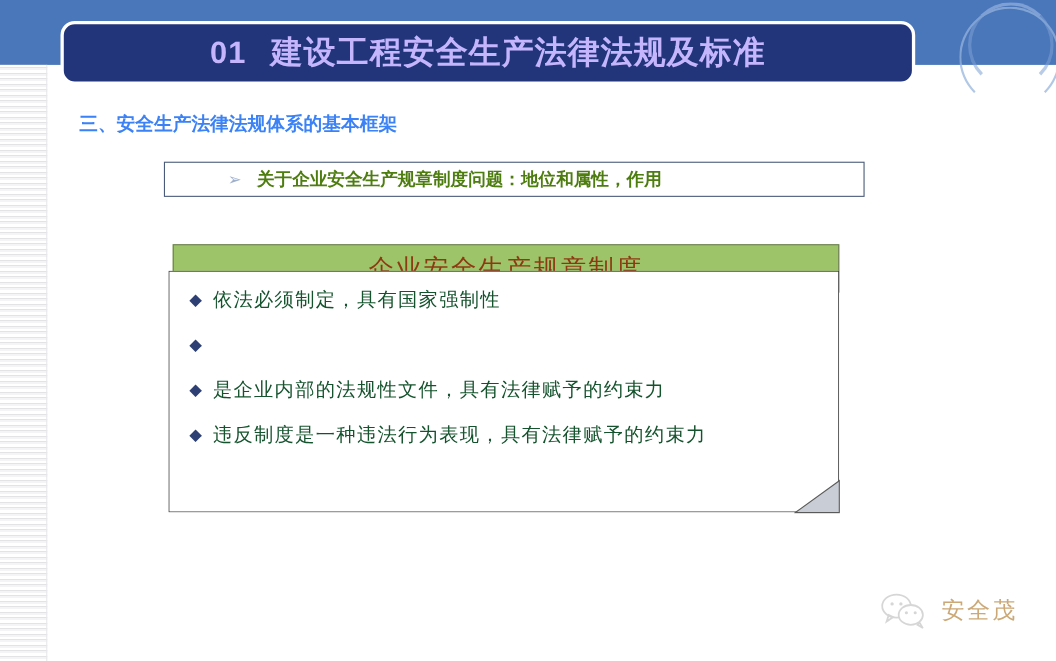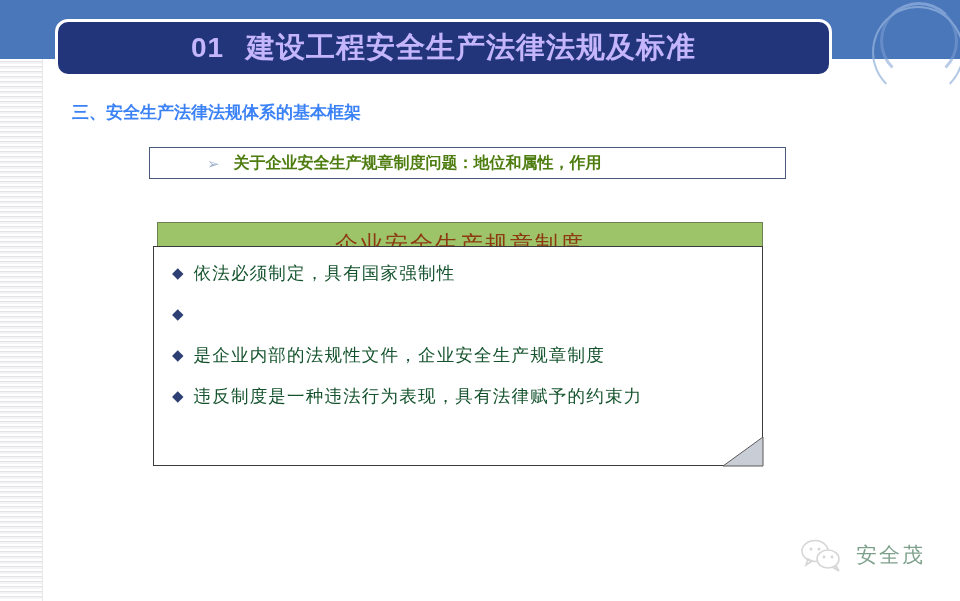--- a/index.html
+++ b/index.html
@@ -243,21 +243,21 @@
     align-items: center;
     opacity: 0.55;
   }
   .wechat-icon {
     width: 46px;
     height: 34px;
     position: relative;
     margin-right: 10px;
   }
   .wm-text {
-    color: #14532d;
+    color: #a16207;
     font-size: 21px;
     letter-spacing: 2px;
     font-family: Liberation Sans, sans-serif;
   }
 </style>
 </head>
 <body>
 
 <div id="slide">
 
@@ -293,21 +293,21 @@
       <div class="bullet-list">
         <div class="bullet-row">
           <span class="bullet-mark">◆</span>
           <span class="bullet-text">依法必须制定，具有国家强制性</span>
         </div>
         <div class="bullet-row">
           <span class="bullet-mark">◆</span>
         </div>
         <div class="bullet-row">
           <span class="bullet-mark">◆</span>
-          <span class="bullet-text">是企业内部的法规性文件，企业安全生产规章制度</span>
+          <span class="bullet-text">是企业内部的法规性文件，具有法律赋予的约束力</span>
         </div>
         <div class="bullet-row">
           <span class="bullet-mark">◆</span>
           <span class="bullet-text">违反制度是一种违法行为表现，具有法律赋予的约束力</span>
         </div>
       </div>
 
       <svg class="fold-outline" viewBox="0 0 42 32">
         <polygon points="41,2 1,31 41,31" fill="#c9ced6" stroke="#5a5a5a" stroke-width="1"></polygon>
       </svg>

